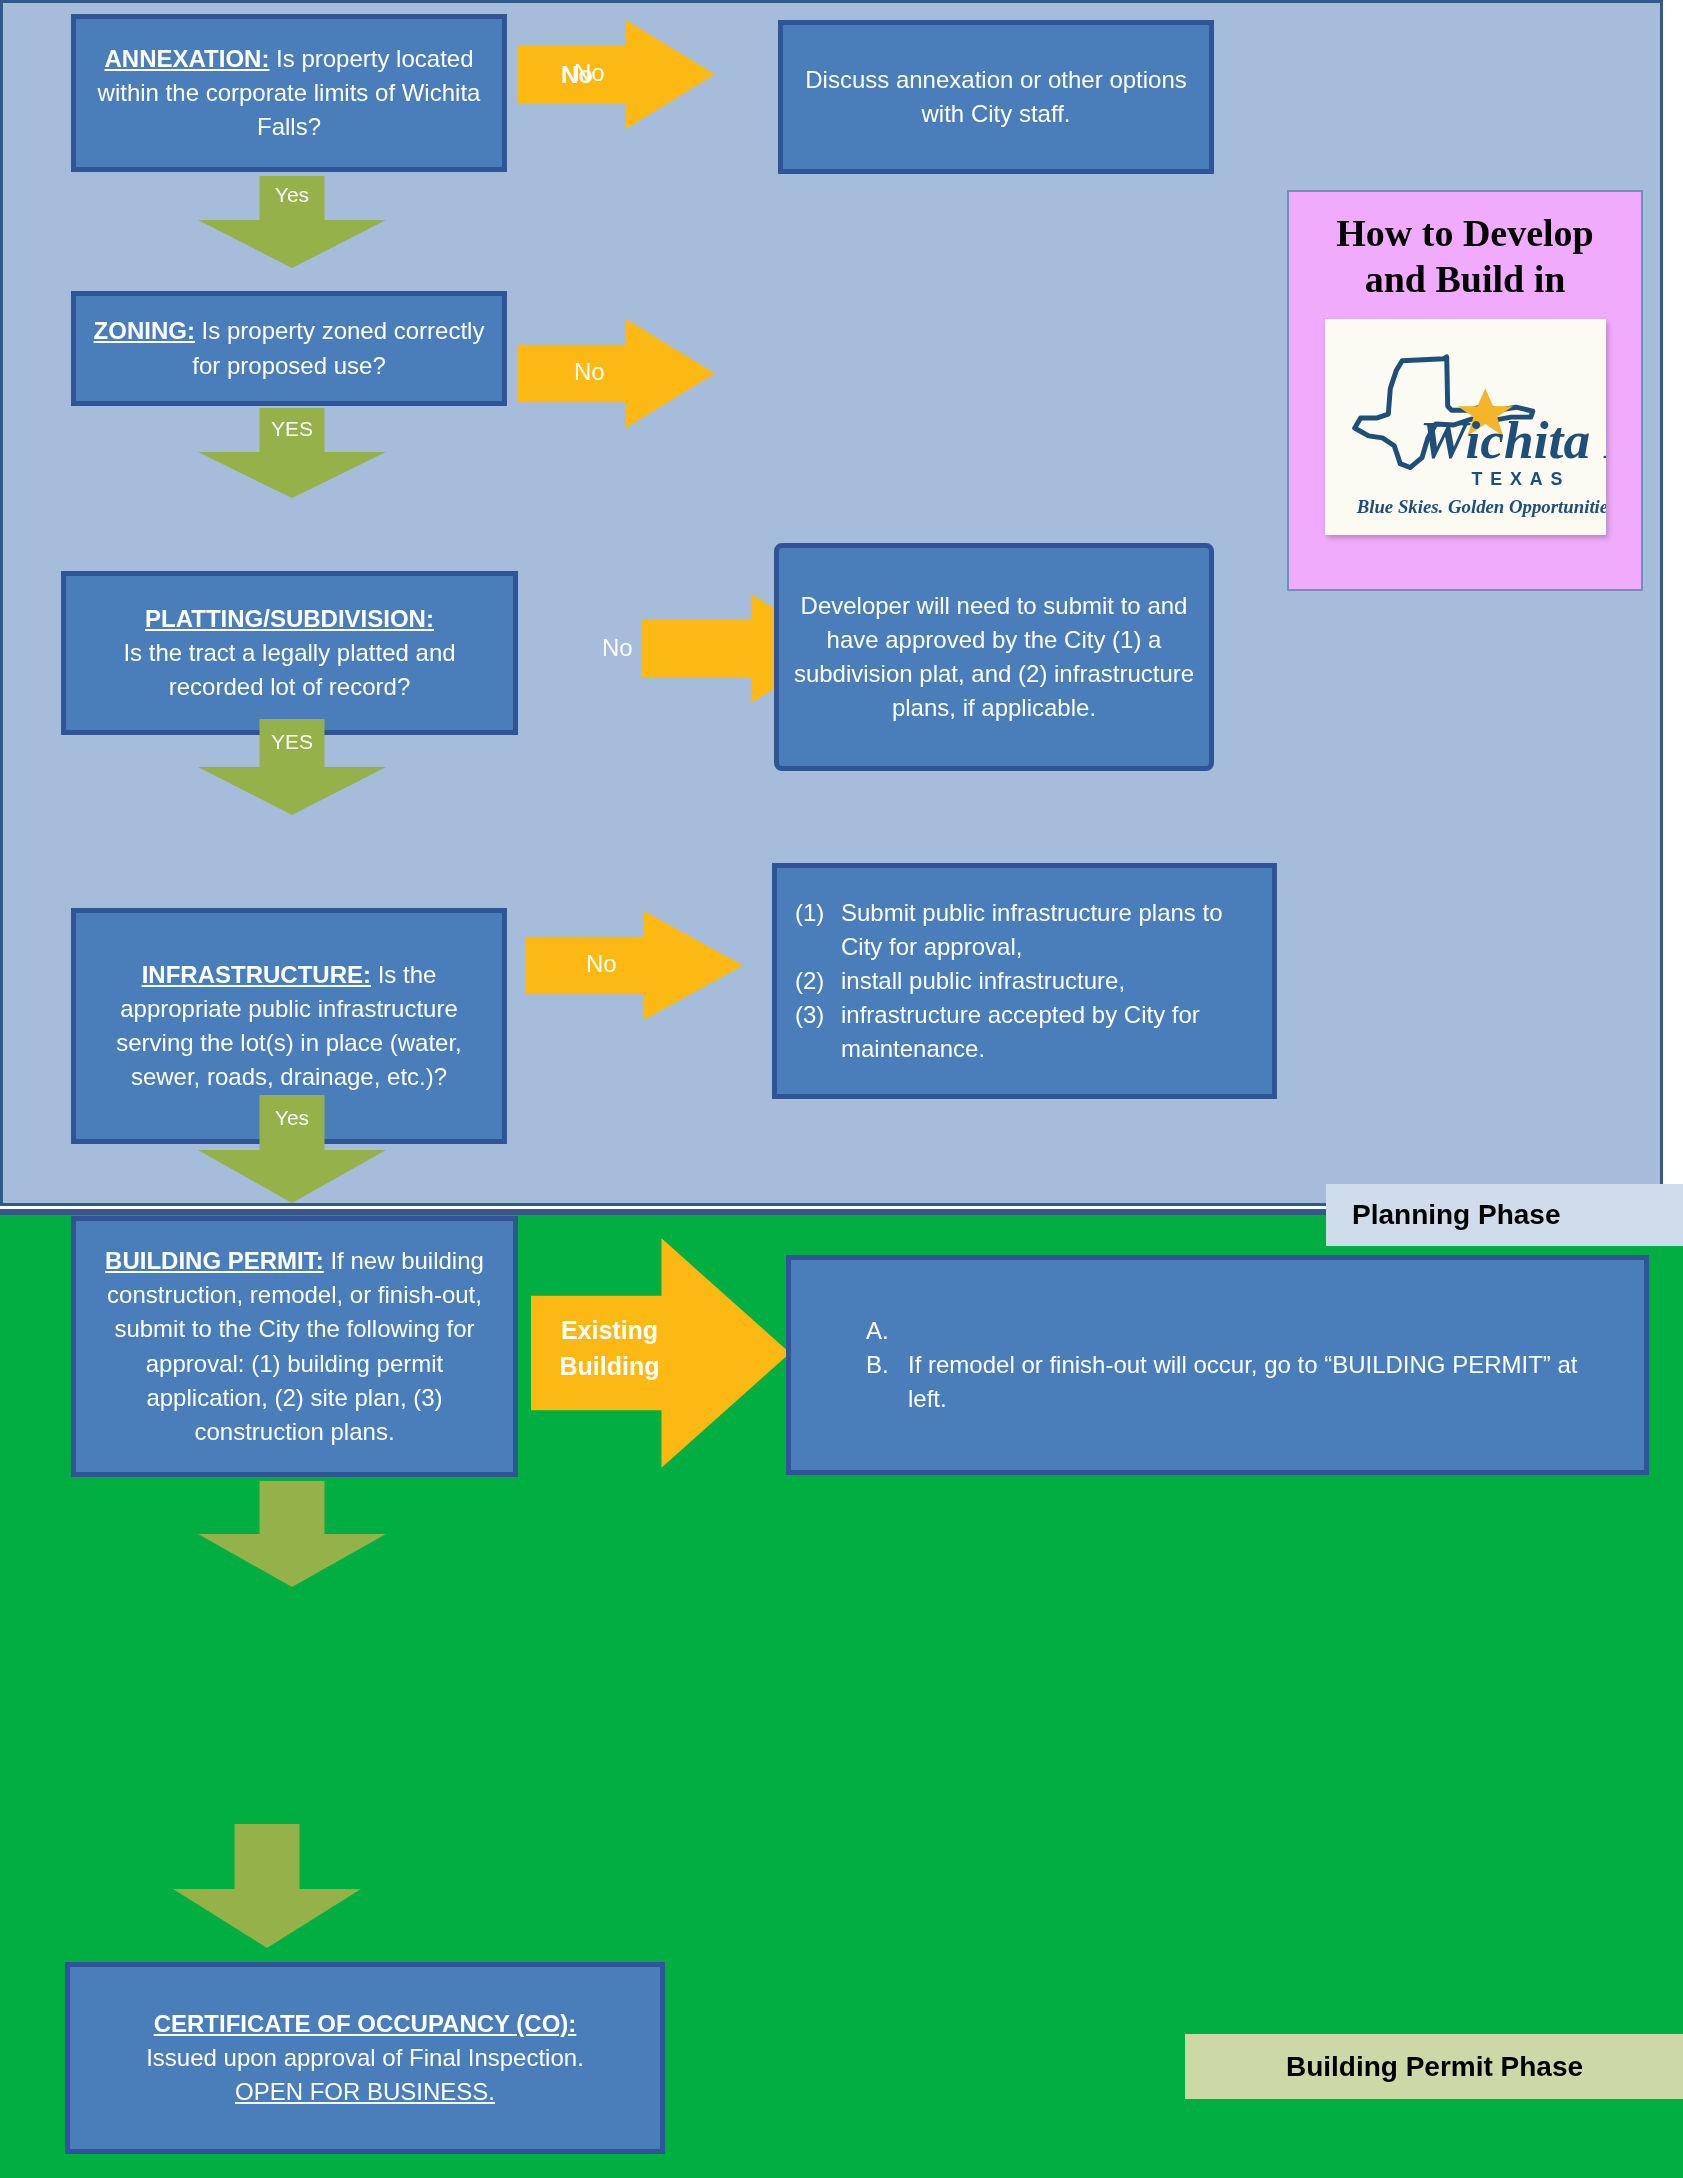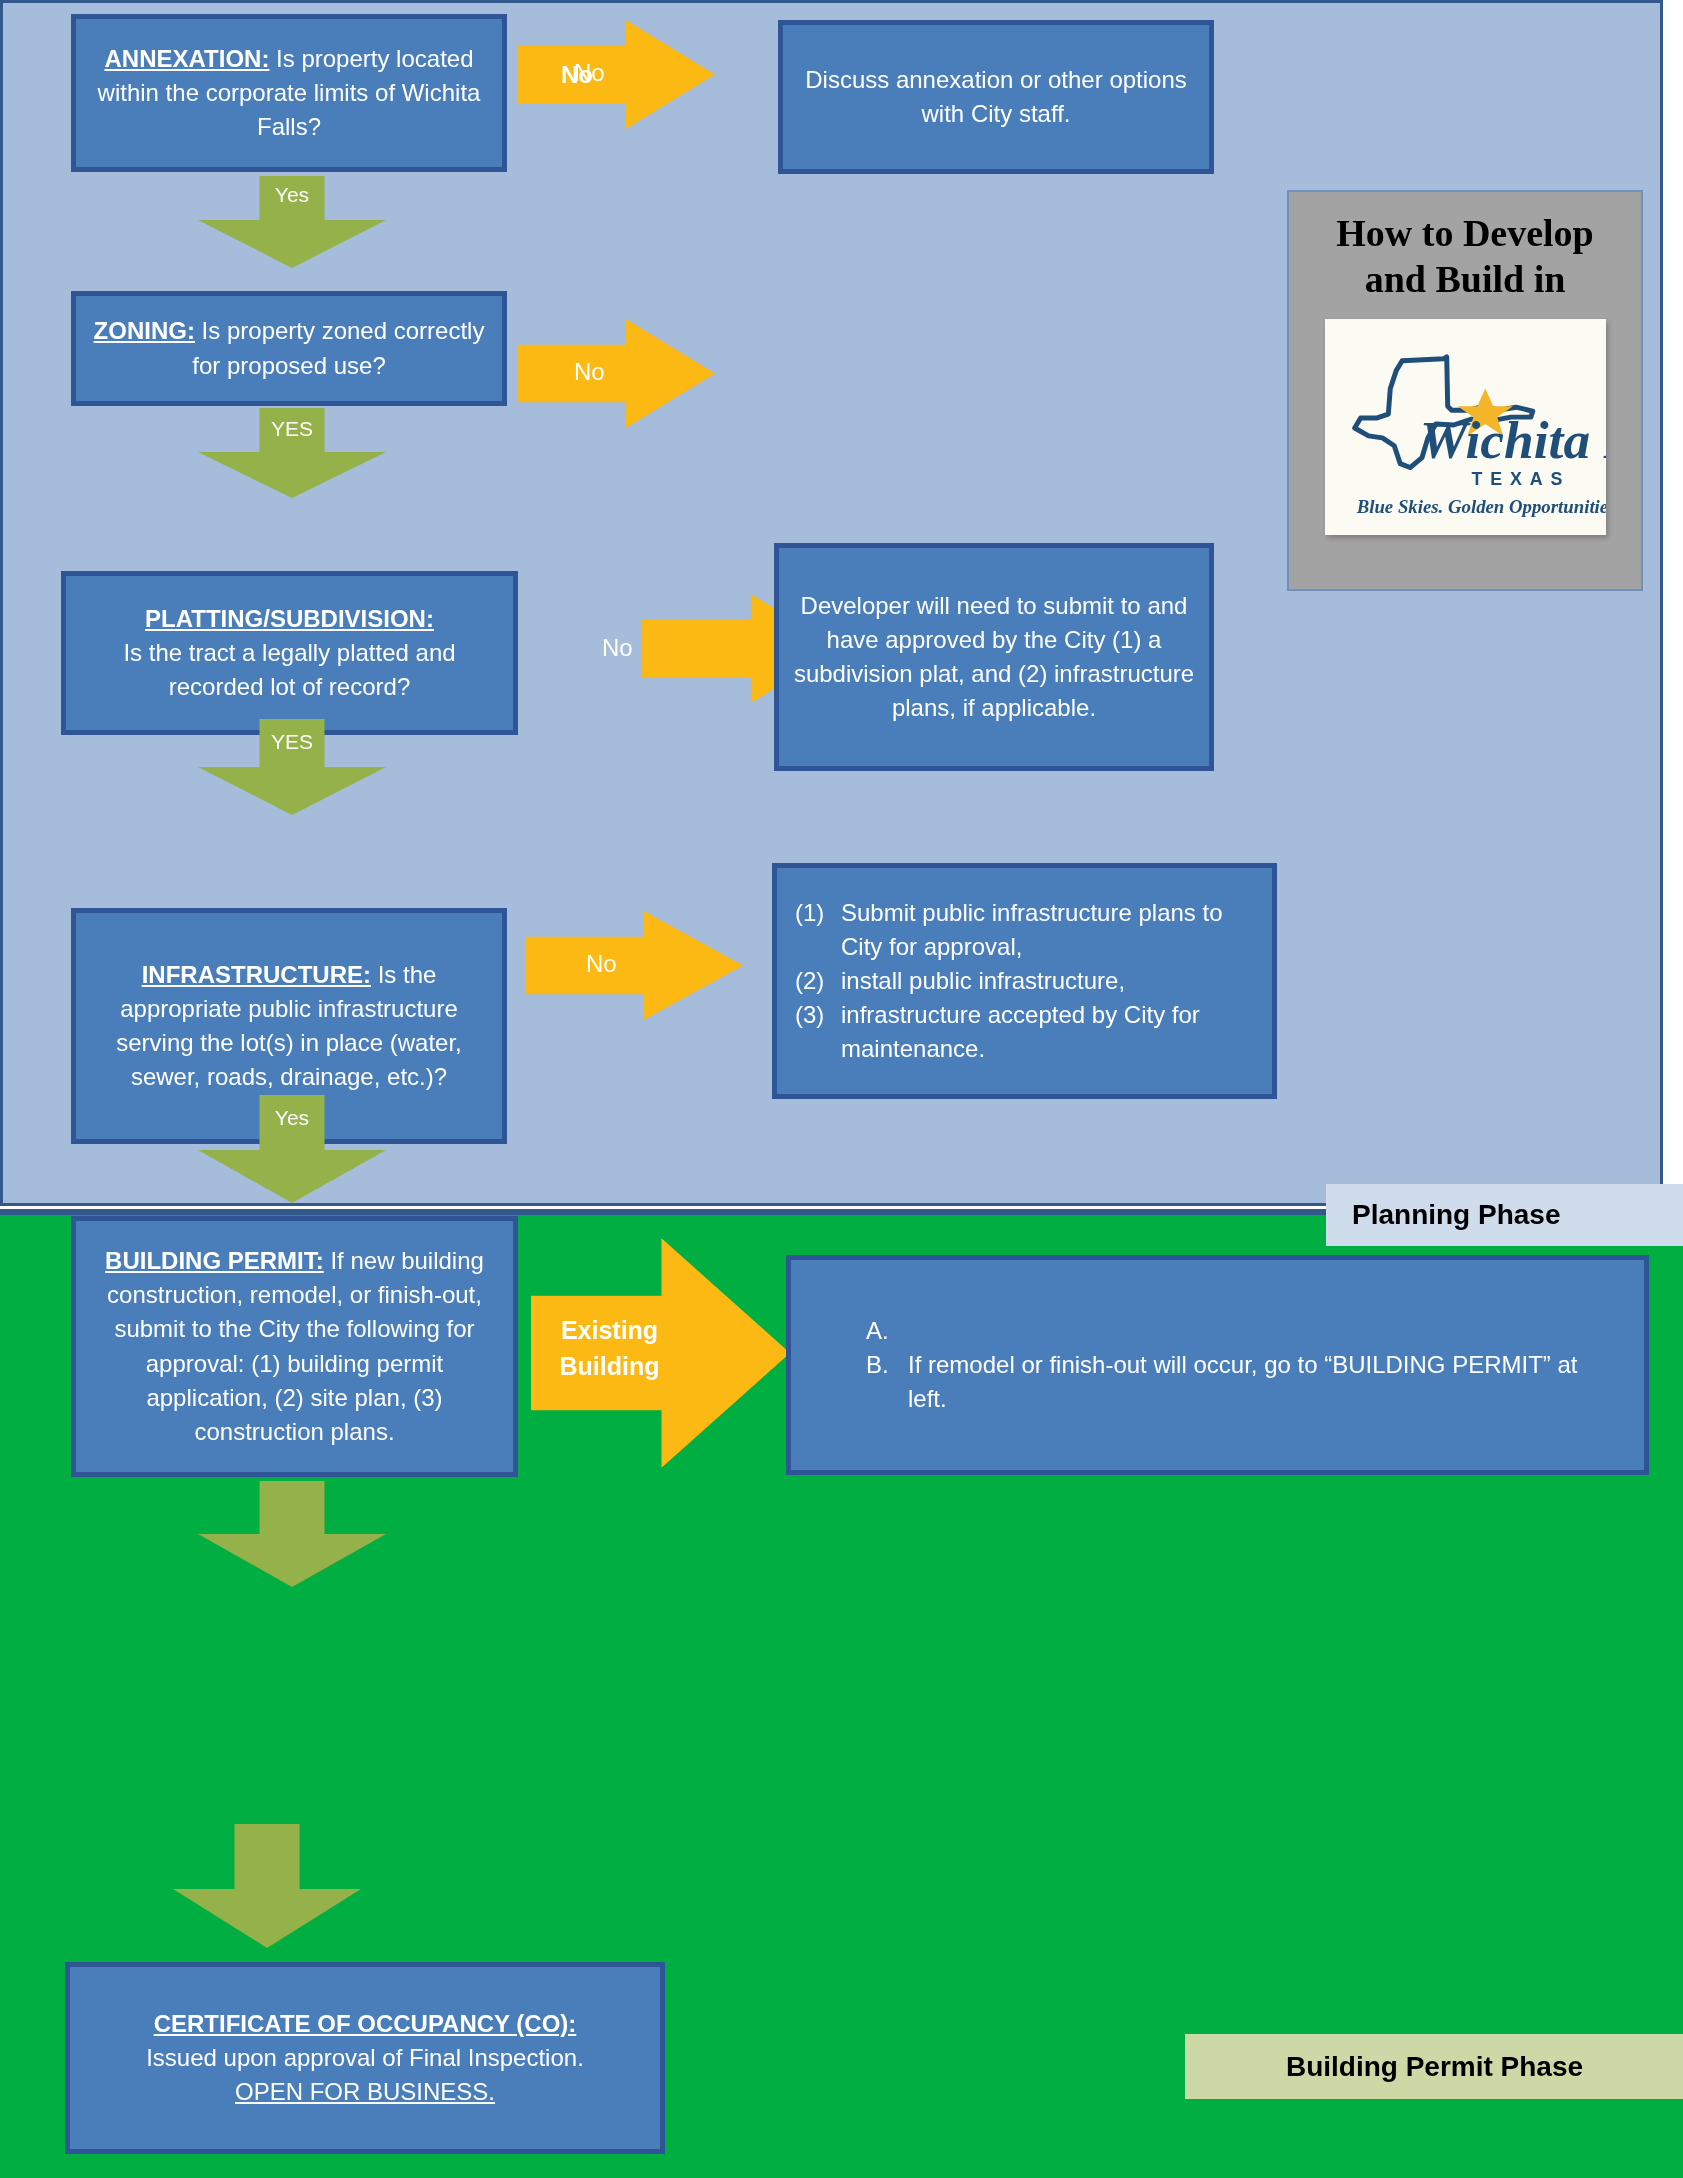--- a/index.html
+++ b/index.html
@@ -134,21 +134,21 @@
     line-height: 1;
   }
 
   
   #logo-panel {
     position: absolute;
     left: 1287px;
     top: 190px;
     width: 356px;
     height: 401px;
-    background: #a3a3a3;
+    background: #f0abfc;
     border: 2px solid #6f8fbc;
     box-sizing: border-box;
     display: flex;
     flex-direction: column;
     align-items: center;
     padding-top: 18px;
   }
   #logo-title {
     font-family: "Liberation Serif", serif;
     font-weight: bold;
@@ -251,21 +251,21 @@
       <b>PLATTING/SUBDIVISION:</b><br>
       <span>Is the tract a legally platted and recorded lot of record?</span>
     </div>
   </div>
 
   <svg style="position:absolute; left:642px; top:594px; width:198px; height:109px;" viewBox="0 0 200 110" width="198" height="109">
     <polygon points="0,26 110,26 110,0 200,55 110,110 110,84 0,84" fill="#fdb913"></polygon>
   </svg>
   <span style="position:absolute; left:602px; top:634px; font-size:24px; color:#ffffff; z-index:3;">No</span>
 
-  <div class="box" id="box-platting-no" style="left:774px; top:543px; width:440px; height:228px;">
+  <div class="box" id="box-platting-no" style="left:774px; top:543px; width:440px; height:228px;border-radius:8px;">
     <div class="inner">Developer will need to submit to and have approved by the City (1) a subdivision plat, and (2) infrastructure plans, if applicable.</div>
   </div>
 
   <div class="arrow-down" style="left:198px; top:719px; width:188px; height:95px;">
     <div class="shaft" style="width:65px; height:55px;"></div>
     <div class="head" style="top:48px; border-width:48px 94px 0 94px;"></div>
     <div class="lbl" style="top:12px;">YES</div>
   </div>
 
   <div class="box" id="box-infrastructure" style="left:71px; top:908px; width:436px; height:236px;">

